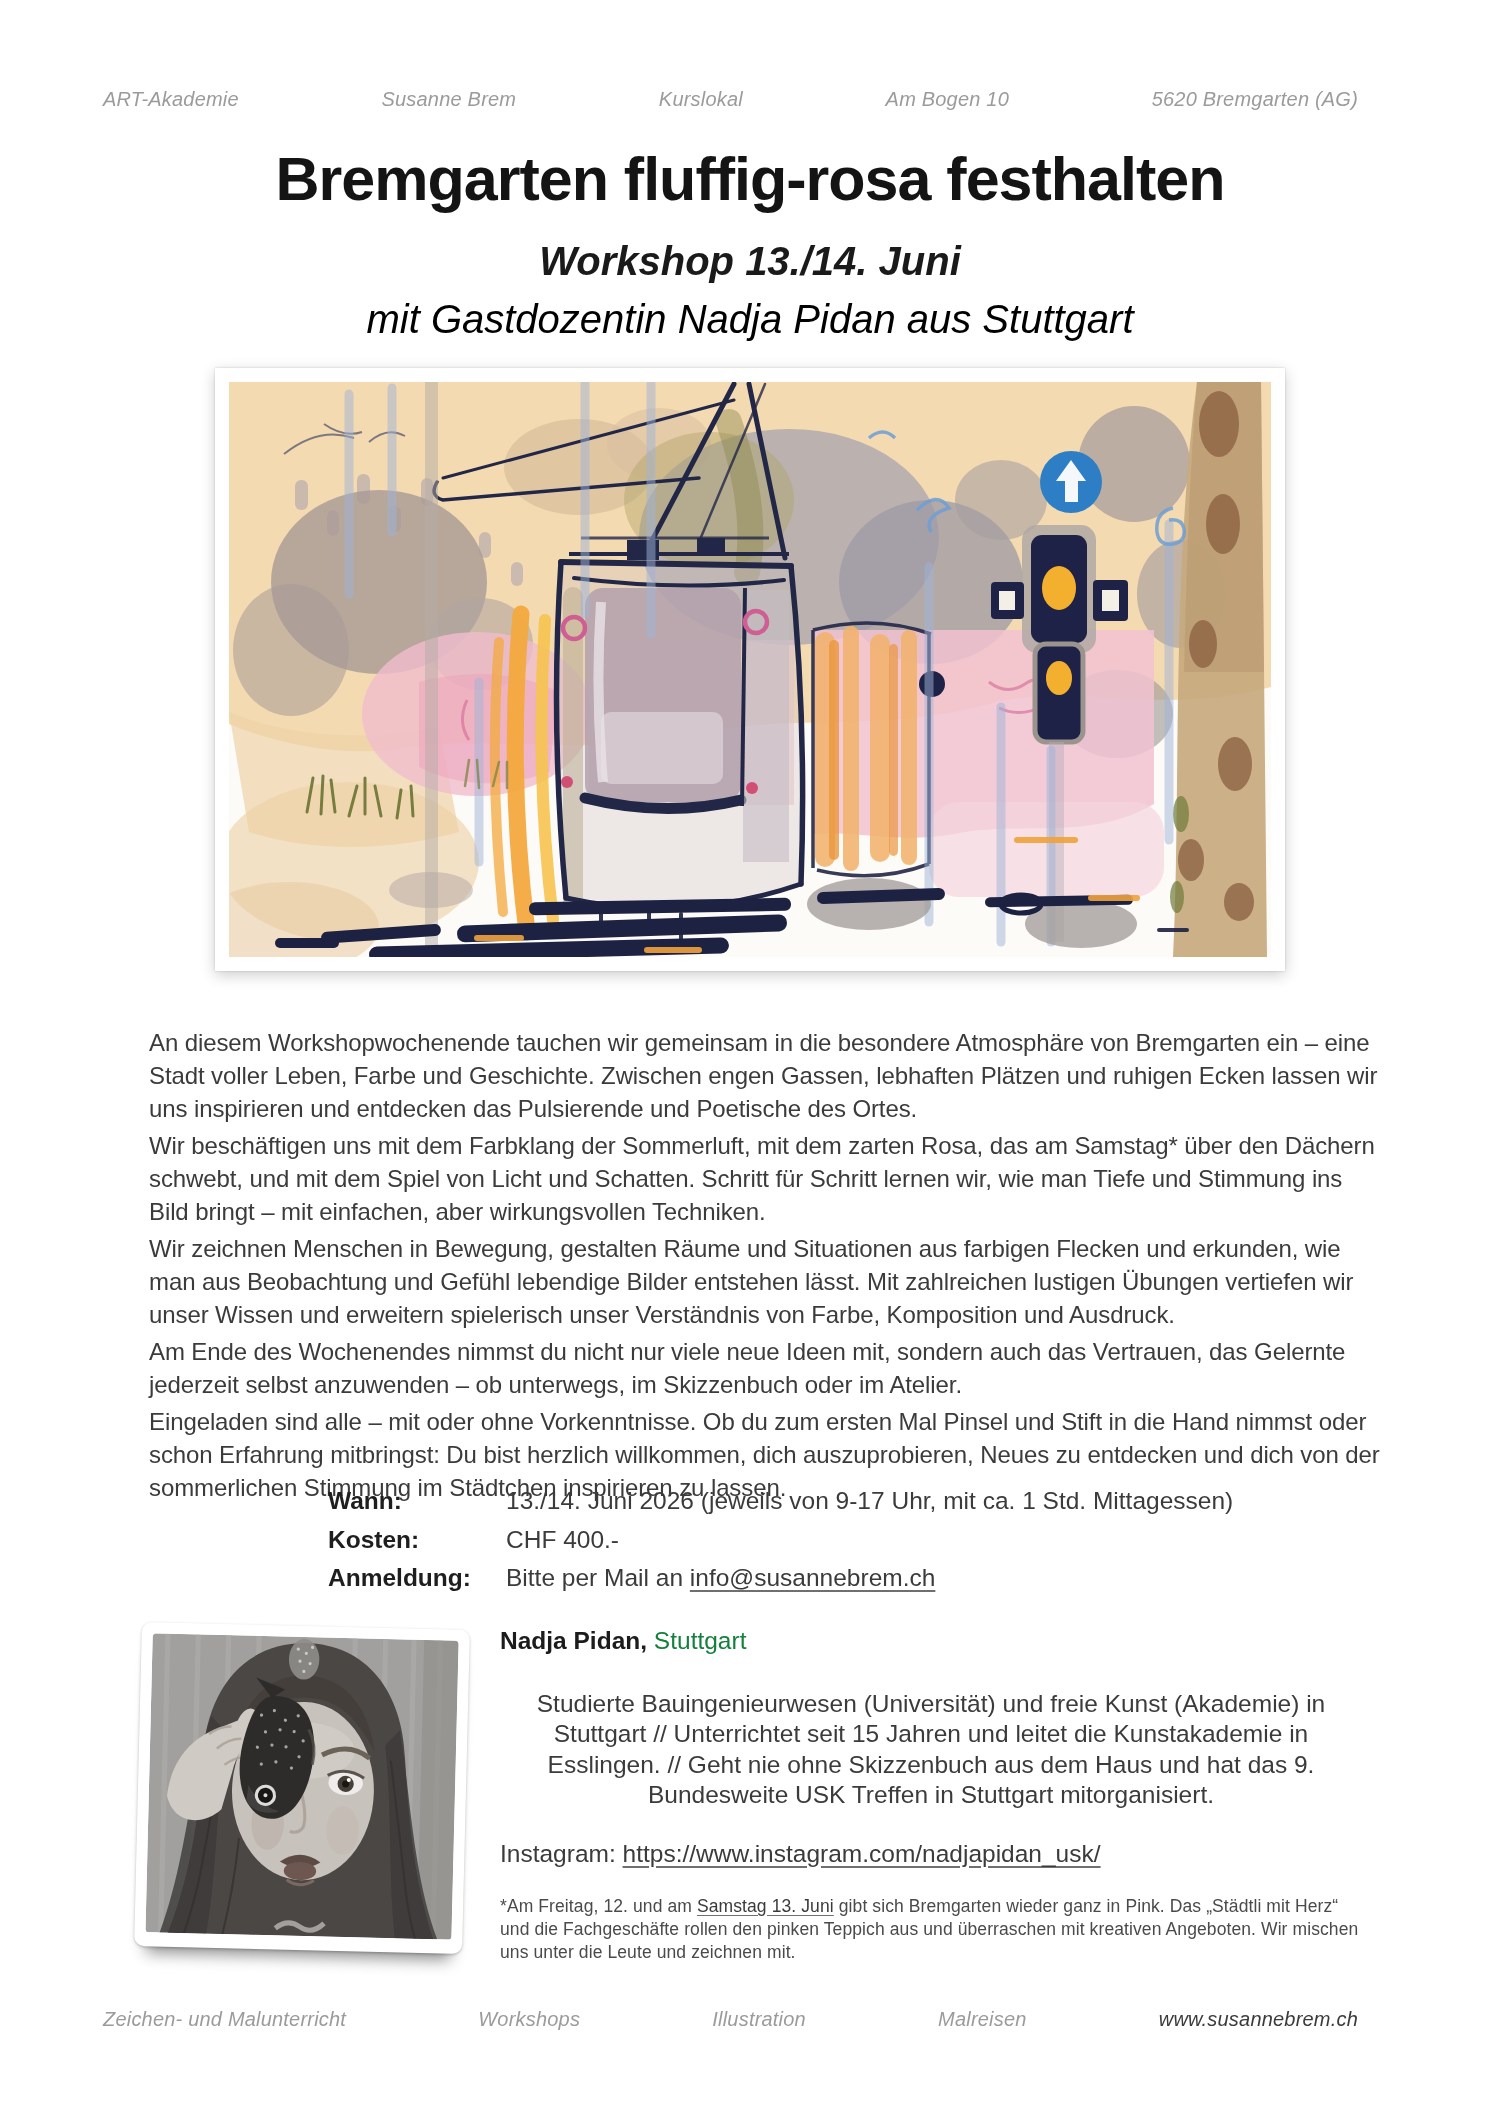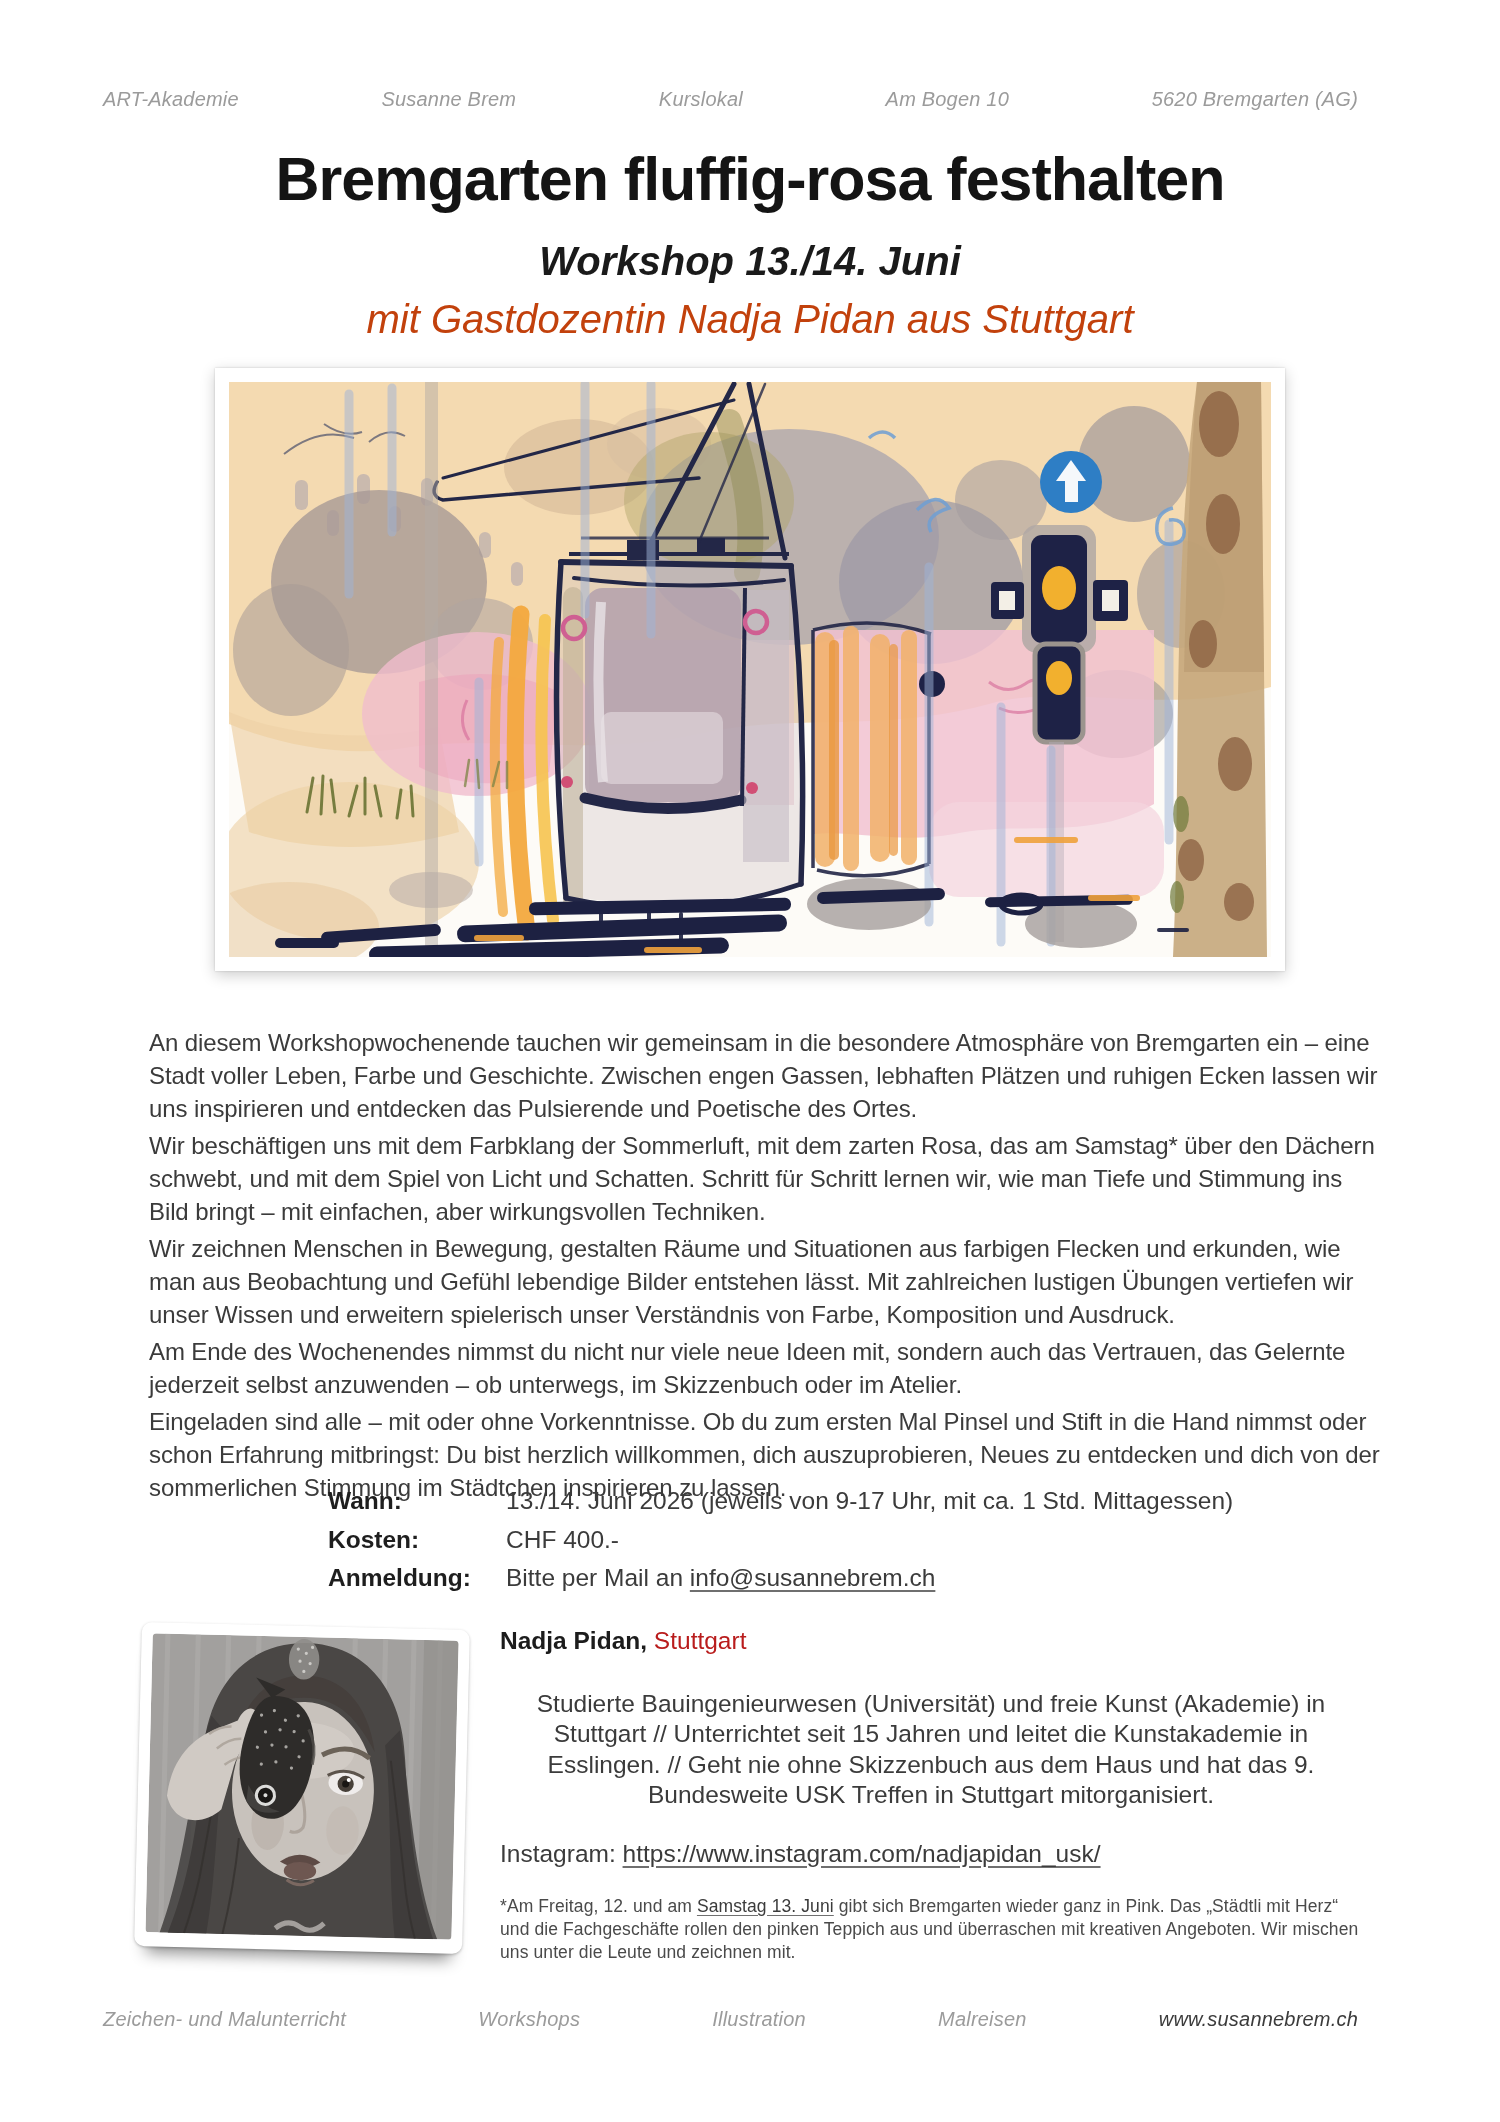--- a/index.html
+++ b/index.html
@@ -20,21 +20,21 @@
   .title{
     position:absolute; top:146px; left:0; right:0; text-align:center;
     font-size:61px; line-height:66px; font-weight:700; color:#141414; letter-spacing:-1px;
   }
   .subtitle{
     position:absolute; top:238px; left:0; right:0; text-align:center;
     font-size:40px; line-height:46px; font-style:italic; font-weight:700; color:#1a1a1a;
   }
   .guestline{
     position:absolute; top:296px; left:0; right:0; text-align:center;
-    font-size:40px; line-height:46px; font-style:italic; font-weight:400; color:#c2410c;
+    font-size:40px; line-height:46px; font-style:italic; font-weight:400; color:#000000;
   }
   
   .art-card{
     position:absolute; left:215px; top:368px; width:1070px; box-sizing:border-box;
     background:#ffffff; padding:14px;
     box-shadow:0 0 2px rgba(0,0,0,.18), 0 4px 14px rgba(0,0,0,.20);
   }
   .art-card svg{display:block; width:100%; height:auto;}
   
   .intro{
@@ -55,21 +55,21 @@
   
   .portrait-card{
     position:absolute; left:138px; top:1626px; width:328px; box-sizing:border-box;
     background:#ffffff; padding:11px 11px 14px; border-radius:10px;
     transform:rotate(1.4deg);
     box-shadow:0 1px 3px rgba(0,0,0,.25), 0 18px 16px -12px rgba(0,0,0,.45);
   }
   .portrait-card svg{display:block; width:100%; height:auto; border-radius:4px;}
   .bio{position:absolute; left:500px; top:1626px; width:862px; font-size:24.5px; line-height:30.5px;}
   .bio-name{font-weight:700; color:#1c1c1c;text-align:center;}
-  .bio-loc{color:#b91c1c;text-align:right;}
+  .bio-loc{color:#15803d;text-align:right;}
   .bio-text{margin-top:32px;text-align:center;}
   .insta-line{margin-top:28px;}
   .footnote{
     margin-top:26px; font-size:17.5px; line-height:23px; color:#4a4a4a; letter-spacing:0.1px;
   }
   .footnote .link{text-underline-offset:3px;}
 </style>
 </head>
 <body>
 

